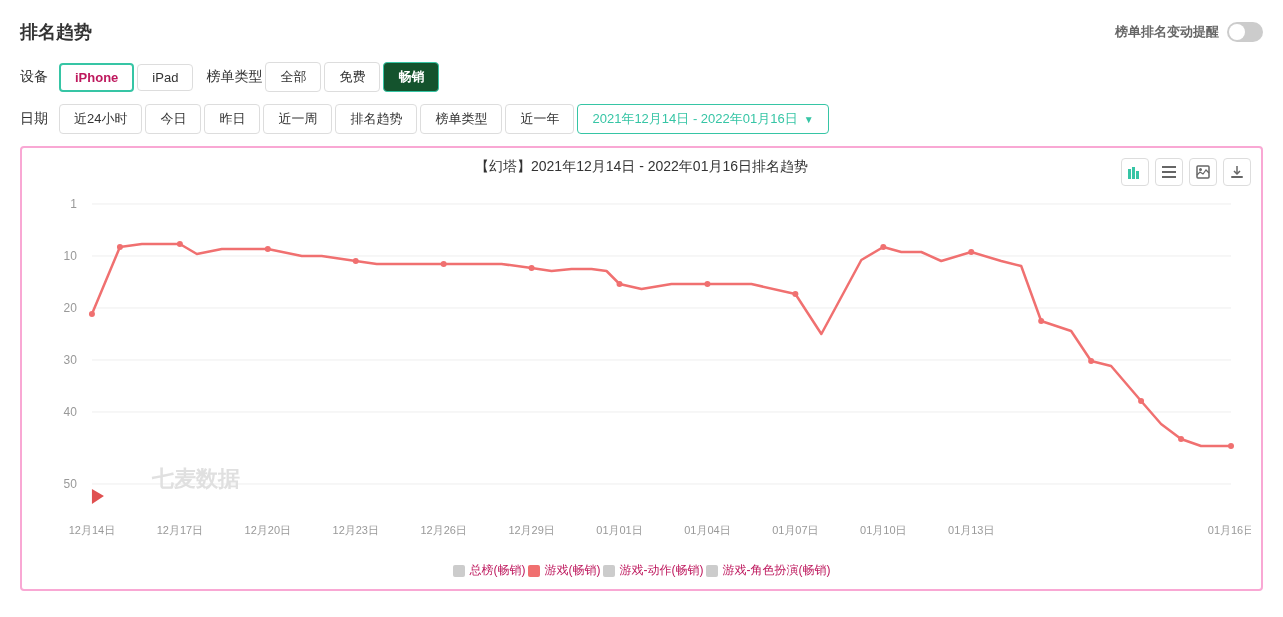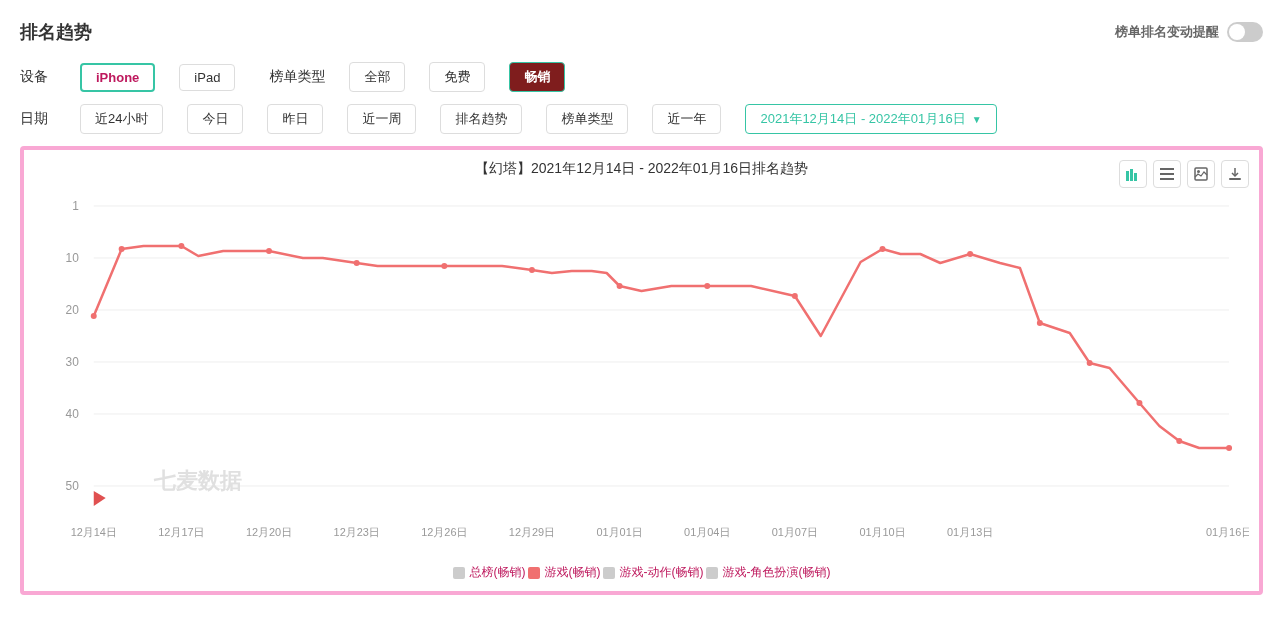--- a/index.html
+++ b/index.html
@@ -3,31 +3,31 @@
   <meta charset="utf-8">
   <style>
     * { box-sizing: border-box; margin: 0; padding: 0; }
     body { font-family: -apple-system, 'PingFang SC', 'Microsoft YaHei', sans-serif; background: #fff; color: #333; font-size: 14px; padding: 20px; }
 
     .page-title { font-size: 18px; font-weight: bold; margin-bottom: 18px; display: flex; align-items: center; justify-content: space-between; }
     .toggle-area { display: flex; align-items: center; gap: 8px; font-size: 13px; color: #666; justify-content: center; }
     .toggle-switch { width: 36px; height: 20px; background: #ccc; border-radius: 10px; position: relative; cursor: pointer; }
     .toggle-knob { width: 16px; height: 16px; background: #fff; border-radius: 50%; position: absolute; top: 2px; left: 2px; transition: left 0.2s; }
 
-    .filter-row { display: flex; align-items: center; margin-bottom: 12px; gap: 24px; }
+    .filter-row { display: flex; align-items: center; margin-bottom: 12px; gap: 3px; }
     .filter-label { font-size: 14px; color: #333; min-width: 36px; }
 
     .btn { border: 1px solid #ddd; border-radius: 4px; padding: 5px 14px; font-size: 13px; cursor: pointer; background: #fff; color: #333; }
     .btn.active-green { background: #fff; border: 2px solid #36c5a5; color: #be185d; font-weight: bold; border-radius: 4px; }
-    .btn.active-teal-fill { background: #7f1d1d; border: 1px solid #36c5a5; color: #fff; font-weight: bold; }
+    .btn.active-teal-fill { background: #14532d; border: 1px solid #36c5a5; color: #fff; font-weight: bold; }
 
     .date-btn { border: 1px solid #36c5a5; border-radius: 4px; padding: 5px 14px; font-size: 13px; cursor: pointer; background: #fff; color: #36c5a5; display: flex; align-items: center; gap: 6px; }
     .date-btn .arrow { font-size: 10px; }
 
-    .chart-container { border: 4px solid #f9a8d4; border-radius: 4px; padding: 10px; margin-top: 4px; position: relative; }
+    .chart-container { border: 2px solid #f9a8d4; border-radius: 4px; padding: 10px; margin-top: 4px; position: relative; }
     .chart-title { text-align: center; font-size: 14px; color: #333; margin-bottom: 8px; }
     .chart-toolbar { position: absolute; top: 10px; right: 10px; display: flex; align-items: center; gap: 6px; }
     .chart-toolbar-btn { width: 28px; height: 28px; border: 1px solid #ddd; border-radius: 4px; cursor: pointer; background: #fff; display: flex; align-items: center; justify-content: center; font-size: 14px; color: #666; }
 
     .chart-area { position: relative; width: 100%; height: 370px; }
     .chart-svg { width: 100%; height: 100%; }
 
     .watermark { position: absolute; bottom: 60px; left: 120px; font-size: 22px; color: #e0e0e0; pointer-events: none; font-weight: bold; }
 
     .legend { display: flex; align-items: center; justify-content: center; gap: 2px; margin-top: 8px; font-size: 12px; color: #be185d; }

